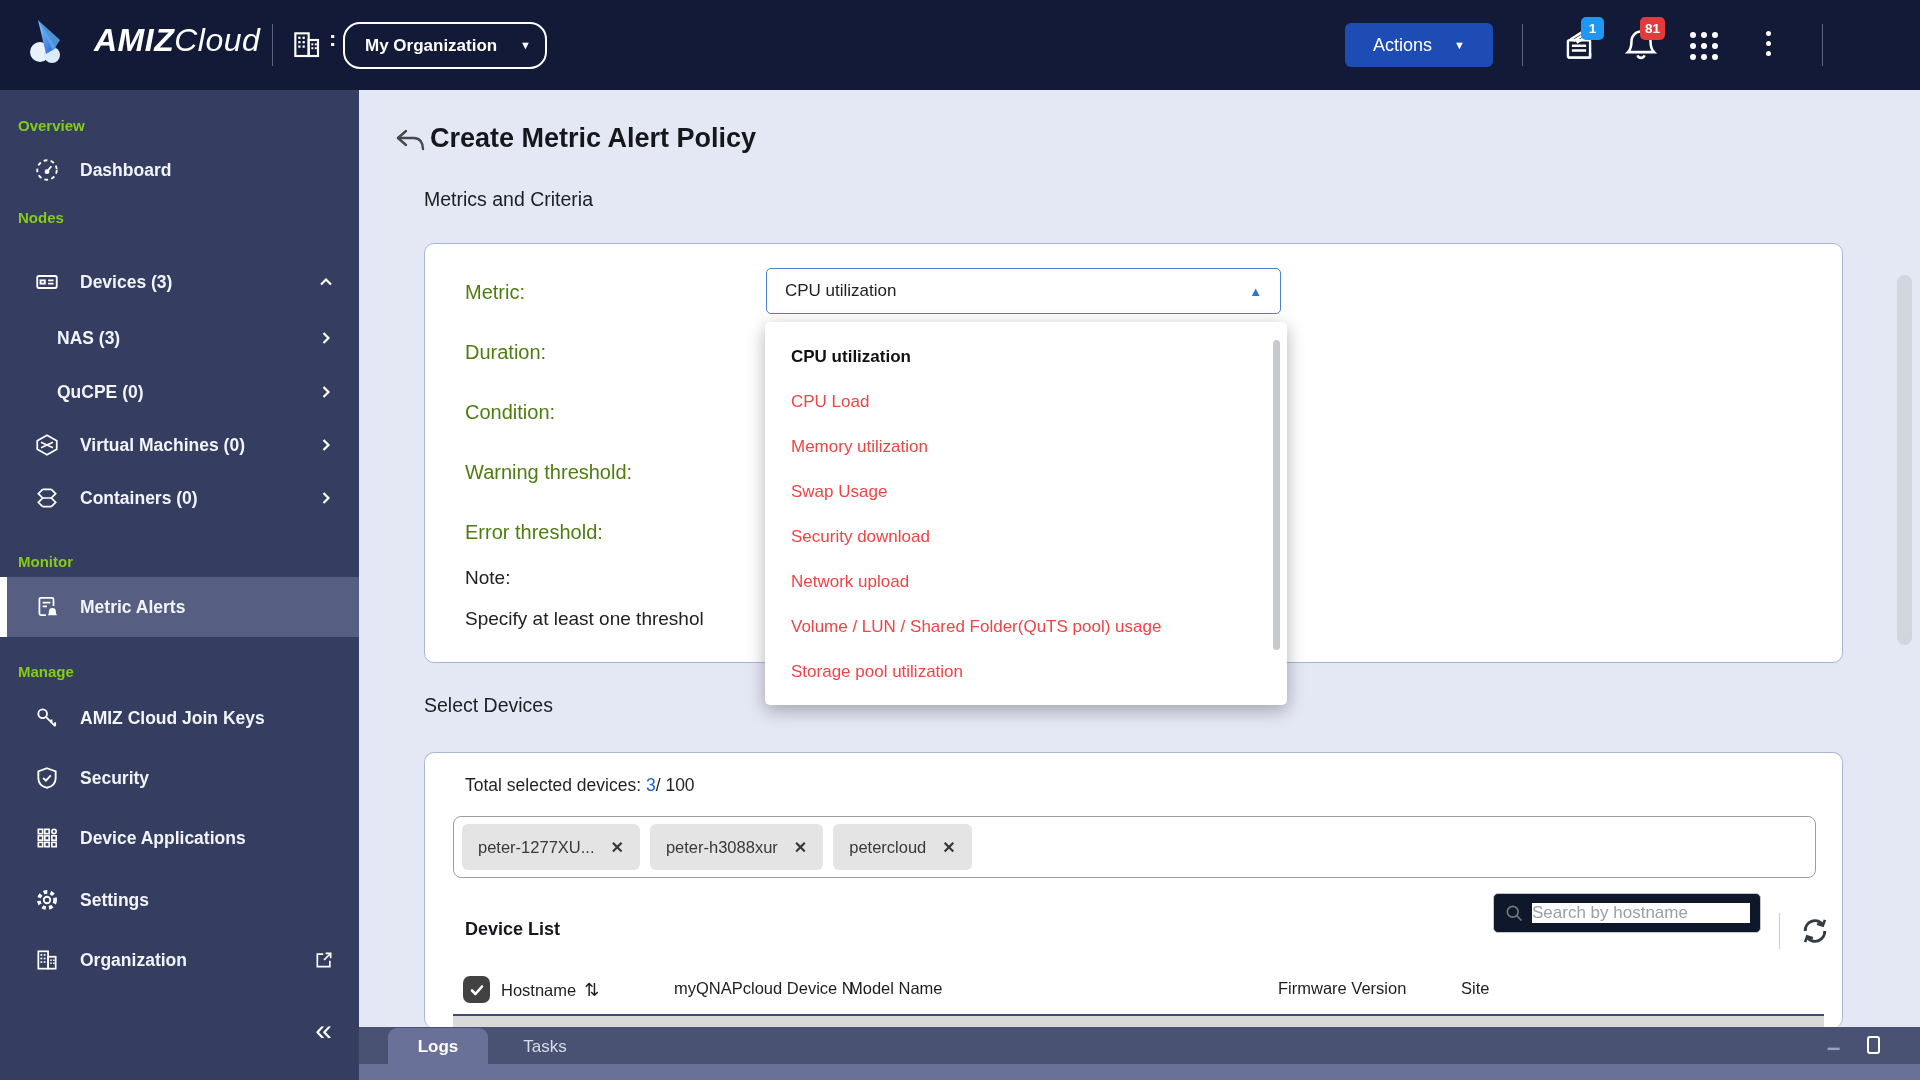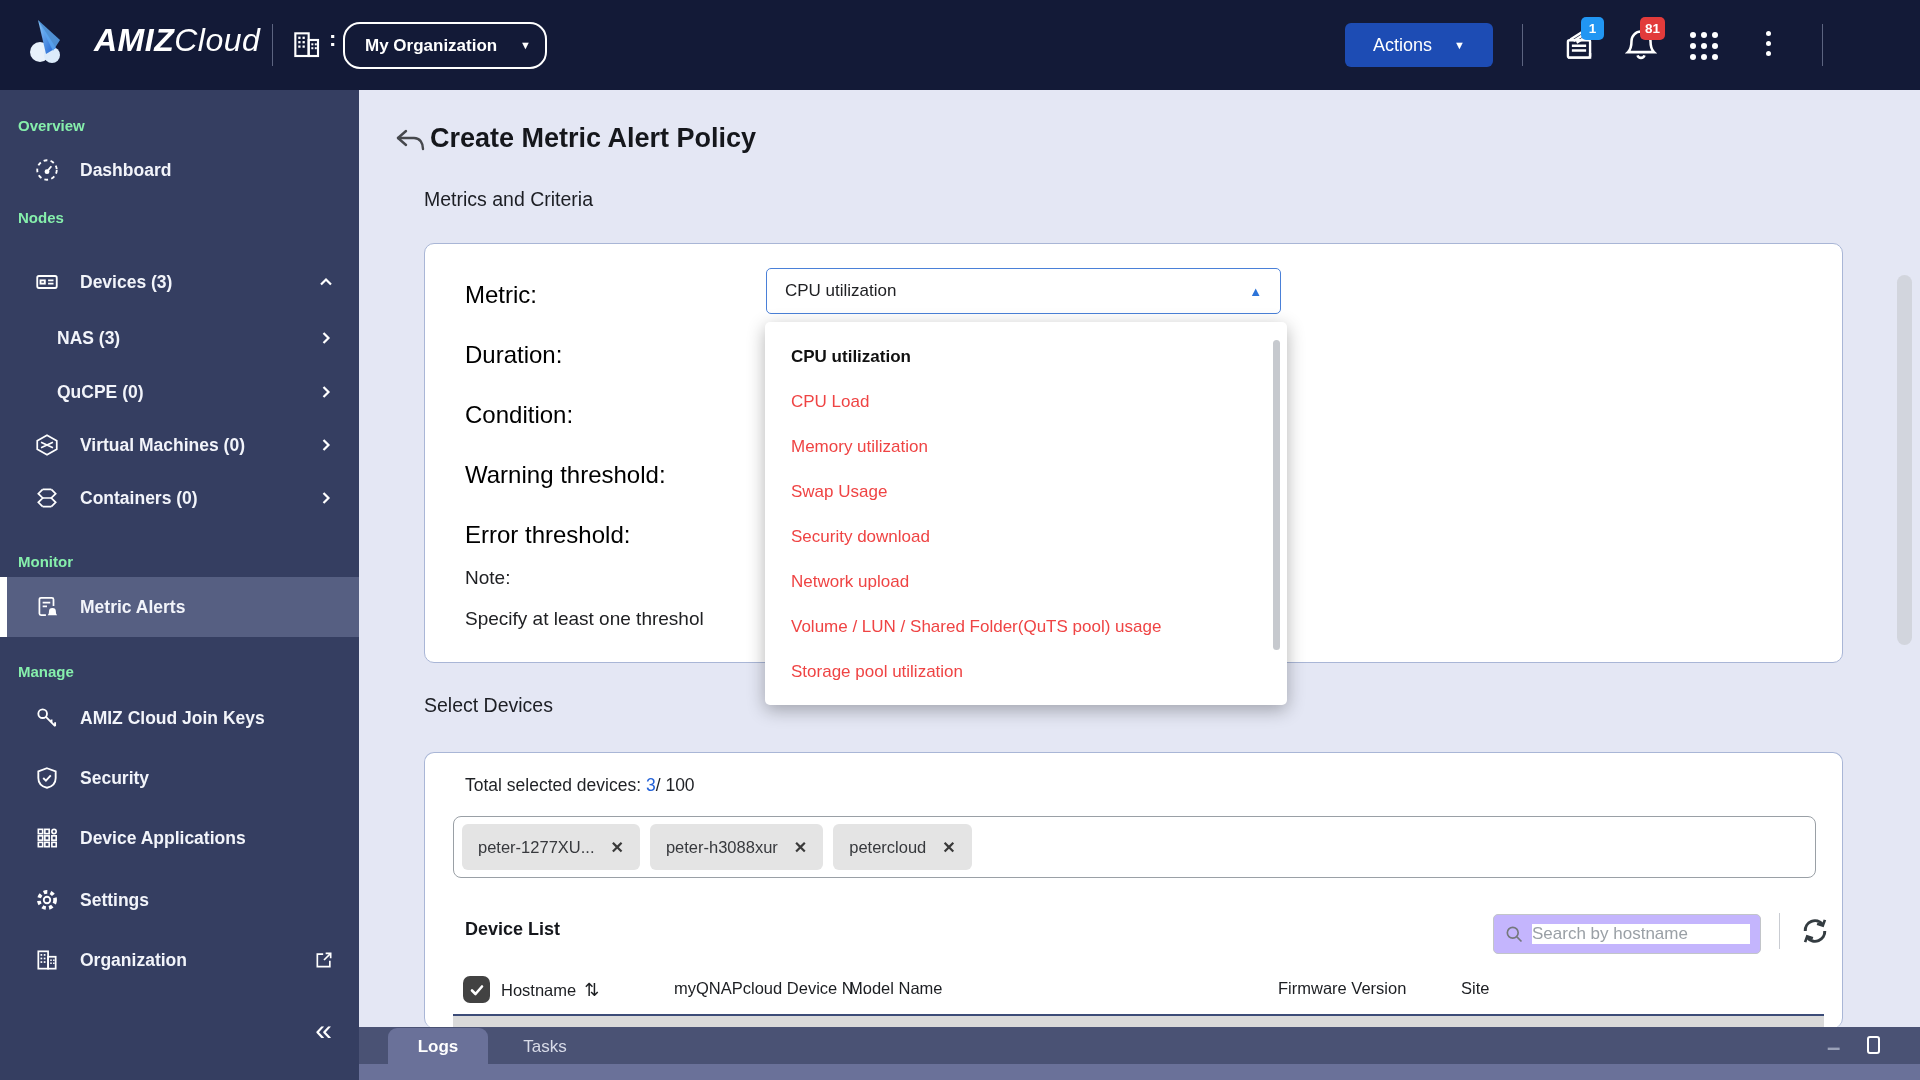--- a/index.html
+++ b/index.html
@@ -28,60 +28,60 @@
     color:#fff; font-size:13.5px; font-weight:700; display:flex; align-items:center; justify-content:center; }
   .badge.blue { background:#2196f3; }
   .badge.red  { background:#e23b3b; }
   #apps-grid { display:grid; grid-template-columns:repeat(3,6px); grid-gap:5px; }
   #apps-grid i { width:6px; height:6px; border-radius:50%; background:#fff; }
   #kebab { display:flex; flex-direction:column; gap:5px; }
   #kebab i { width:5px; height:5px; border-radius:50%; background:#fff; }
 
   
   #sidebar { position:absolute; left:0; top:90px; width:359px; height:990px; background:#353e61; z-index:55; }
-  .ssec { position:absolute; left:18px; color:#86efac; font-size:15px; font-weight:700; }
+  .ssec { position:absolute; left:18px; color:#84cc16; font-size:15px; font-weight:700; }
   .srow { position:absolute; left:0; width:359px; height:46px; display:flex; align-items:center;
     color:#f2f4fa; font-size:17.5px; font-weight:600; cursor:pointer; }
   .srow .ic { width:27px; margin:0 20px 0 33px; display:flex; justify-content:center; }
   .srow.sub { padding-left:57px; }
   .srow .chev { position:absolute; right:25px; display:flex; }
   .srow.selected { background:#565f82; }
   .srow.selected::before { content:""; position:absolute; left:0; top:0; width:7px; height:100%; background:#fff; }
   .ext { position:absolute; right:25px; }
   #collapse { position:absolute; right:27px; top:925px; color:#fff; font-size:30px; cursor:pointer; line-height:1; }
 
   
   #main { position:absolute; left:359px; top:90px; width:1561px; height:937px; background:#e4e7f4; overflow:hidden; }
   #back-btn { position:absolute; left:36px; top:38px; cursor:pointer; }
   #page-title { position:absolute; left:71px; top:33px; font-size:27px; font-weight:700; color:#15171c; }
   .h2 { position:absolute; font-size:19.5px; font-weight:400; color:#1c1e24; }
   .card { position:absolute; left:65px; width:1419px; background:#fff; border:1px solid #a9b6d6; border-radius:10px; }
   #card-metrics { top:153px; height:420px; }
-  .flabel { position:absolute; left:40px; font-size:24px; color:#000000; }
+  .flabel { position:absolute; left:40px; font-size:20px; color:#4d7c0f; }
   .note-t { position:absolute; left:40px; font-size:19px; color:#202124; }
   #metric-select { position:absolute; left:341px; top:24px; width:515px; height:46px; border:1.5px solid #4a80d8;
     border-radius:5px; background:#fff; display:flex; align-items:center; justify-content:space-between;
     padding:0 18px; font-size:17px; color:#202124; cursor:pointer; z-index:10; }
   #metric-select .up { color:#2d74d9; font-size:13px; }
   #metric-dropdown { position:absolute; left:406px; top:232px; width:522px; height:383px; background:#fff;
     border-radius:5px; box-shadow:0 5px 18px rgba(0,0,0,.3); z-index:50; padding:12px 0; list-style:none; }
   #metric-dropdown li { height:45px; line-height:45px; padding-left:26px; font-size:17px; color:#ef4444; cursor:pointer; }
   #metric-dropdown li.sel { font-weight:700; color:#111; }
   #dd-thumb { position:absolute; right:7px; top:18px; width:7px; height:310px; background:#c6c9ce; border-radius:4px; }
 
   #card-devices { top:662px; height:276px; border-bottom:none; }
   #total-line { position:absolute; left:40px; top:22px; font-size:17.5px; color:#1f2125; }
   #total-line .blue { color:#2563d8; }
   #chips-box { position:absolute; left:28px; top:63px; width:1363px; height:62px; border:1px solid #9aa0a6;
     border-radius:8px; display:flex; align-items:center; padding:0 8px; gap:10px; }
   .chip { height:46px; background:#e4e4e4; border-radius:6px; display:flex; align-items:center;
     padding:0 16px; font-size:16.5px; color:#37393d; gap:16px; }
   .chip .x { font-size:16px; color:#3a3a3a; cursor:pointer; font-weight:700; }
-  #search-box { position:absolute; left:1068px; top:161px; width:268px; height:40px; border:1px solid #c2c5c9;
-    border-radius:5px; background:#c4b5fd; display:flex; align-items:center; padding:0 10px; gap:8px; }
+  #search-box { position:absolute; left:1068px; top:140px; width:268px; height:40px; border:1px solid #c2c5c9;
+    border-radius:5px; background:#0f172a; display:flex; align-items:center; padding:0 10px; gap:8px; }
   #search-box input { border:none; outline:none; width:100%; font-size:17px; color:#202124;
     font-family:"Liberation Sans",sans-serif; }
   #search-box input::placeholder { color:#9aa0a6; }
   #tools-div { position:absolute; left:1354px; top:160px; width:1px; height:36px; background:#c9ccd2; }
   #refresh-btn { position:absolute; left:1372px; top:160px; cursor:pointer; }
   .thead { position:absolute; top:226px; font-size:16.5px; color:#1c1e22; display:flex; align-items:center; gap:8px; }
   #hdr-check { position:absolute; left:38px; top:223px; width:27px; height:27px; background:#424242;
     border-radius:7px; display:flex; align-items:center; justify-content:center; cursor:pointer; }
   .sorticon { font-size:18px; color:#1c1e22; }
   #thead-line { position:absolute; left:28px; top:261px; width:1371px; height:2px; background:#3c4c78; }

